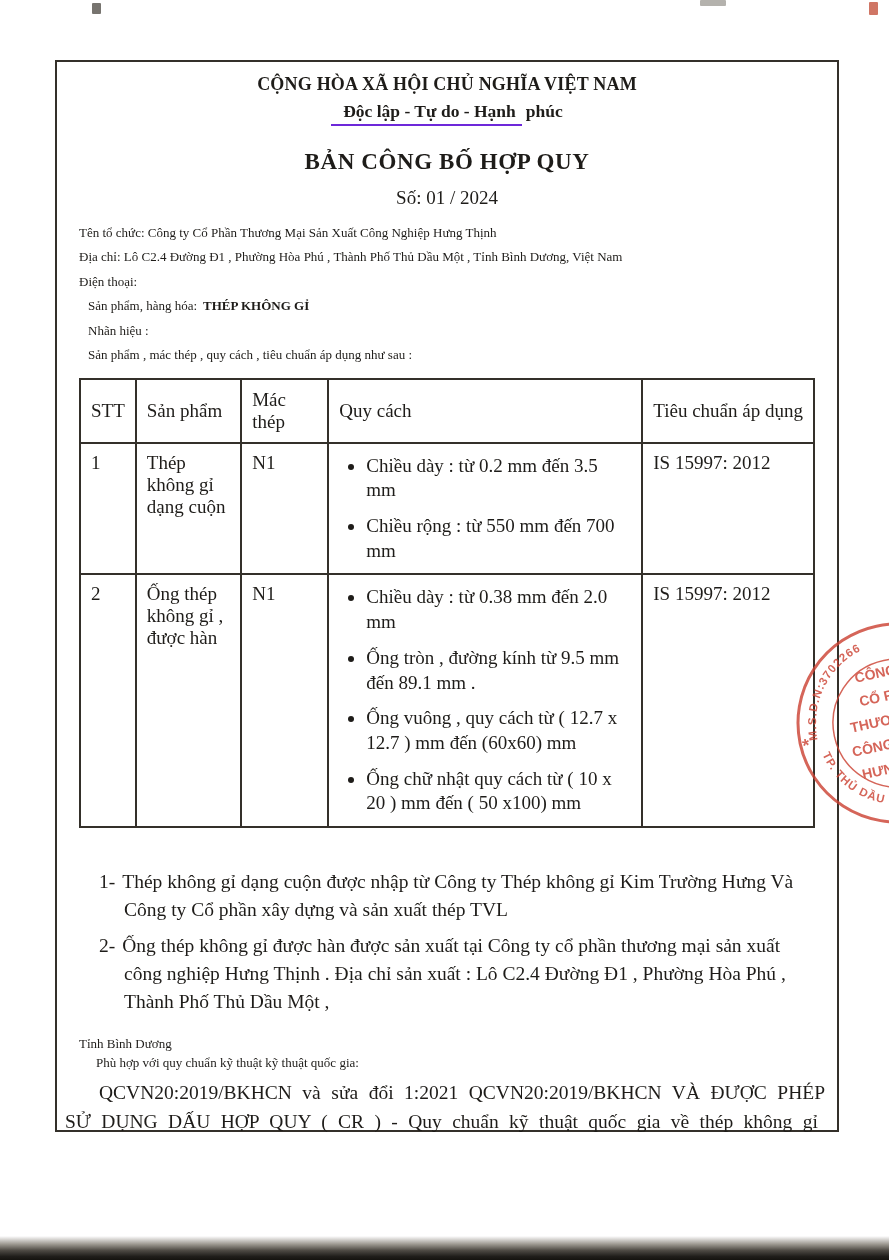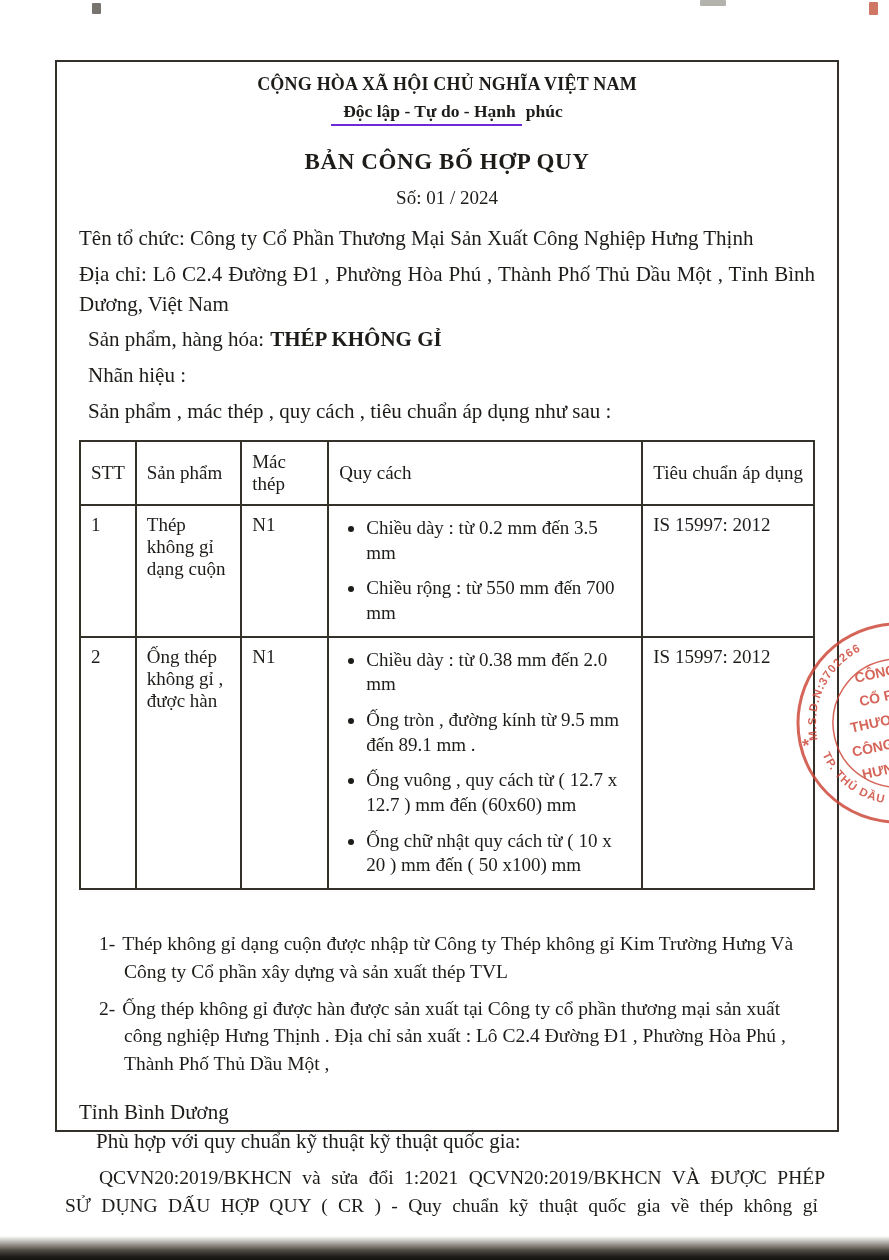--- a/index.html
+++ b/index.html
@@ -6,21 +6,21 @@
   .page{position:relative;width:889px;height:1260px;background:#ffffff;overflow:hidden;
         font-family:"Liberation Serif", serif;color:#1e1c19;}
   .frame{position:absolute;left:55px;top:60px;width:784px;height:1072px;
          border:2px solid #34302a;box-sizing:border-box;padding:8px 22px 0;}
   .nat{font-size:18px;font-weight:bold;letter-spacing:.2px;margin-top:4px;text-align:center;}
   .motto{font-size:17.5px;font-weight:bold;margin-top:6px;text-align:center;}
   .motto-main{border-bottom:2px solid #6d28d9;padding:0 6px 3px 12px;}
   .motto-tail{padding-left:4px;}
   .doc-title{text-align:center;font-weight:bold;font-size:23px;letter-spacing:.6px;margin-top:27px;}
   .doc-number{text-align:center;font-size:19px;margin-top:12px;}
-  .body-line{font-size:21px;line-height:1.42;margin:6px 0 0;text-align:justify;}
+  .body-line{font-size:13px;line-height:1.42;margin:6px 0 0;text-align:justify;}
   .first-line{margin-top:15px;}
   .indent{padding-left:9px;}
   .product-value{font-weight:bold;}
   .label-gap{margin-right:6px;}
   table.spec{width:100%;border-collapse:collapse;margin-top:13px;font-size:19px;}
   table.spec th, table.spec td{border:2px solid #34302a;vertical-align:top;padding:8px 10px;
         text-align:left;font-weight:normal;}
   table.spec th{vertical-align:middle;padding:9px 10px;}
   th.c-stt, td.c-stt{text-align:center;width:7.2%;}
   th.c-prod{width:14.4%;} td.c-prod{text-align:justify;}
@@ -60,20 +60,21 @@
     <div class="nat">CỘNG HÒA XÃ HỘI CHỦ NGHĨA VIỆT NAM</div>
     <div class="motto">
       <span class="motto-main">Độc lập - Tự do - Hạnh</span><span class="motto-tail">phúc</span>
     </div>
 
     <div class="doc-title">BẢN CÔNG BỐ HỢP QUY</div>
     <div class="doc-number">Số: 01 / 2024</div>
 
     <p class="body-line first-line">Tên tổ chức: Công ty Cổ Phần Thương Mại Sản Xuất Công Nghiệp Hưng Thịnh</p>
     <p class="body-line">Địa chỉ: Lô C2.4 Đường Đ1 , Phường Hòa Phú , Thành Phố Thủ Dầu Một , Tỉnh Bình Dương, Việt Nam</p>
+    <p class="body-line">Điện thoại:</p>
     <p class="body-line indent">
       <span class="label-gap">Sản phẩm, hàng hóa:</span><span class="product-value">THÉP KHÔNG GỈ</span>
     </p>
     <p class="body-line indent">Nhãn hiệu :</p>
     <p class="body-line indent">Sản phẩm , mác thép , quy cách , tiêu chuẩn áp dụng như sau :</p>
 
     <table class="spec">
       <thead>
         <tr>
           <th class="c-stt">STT</th>

